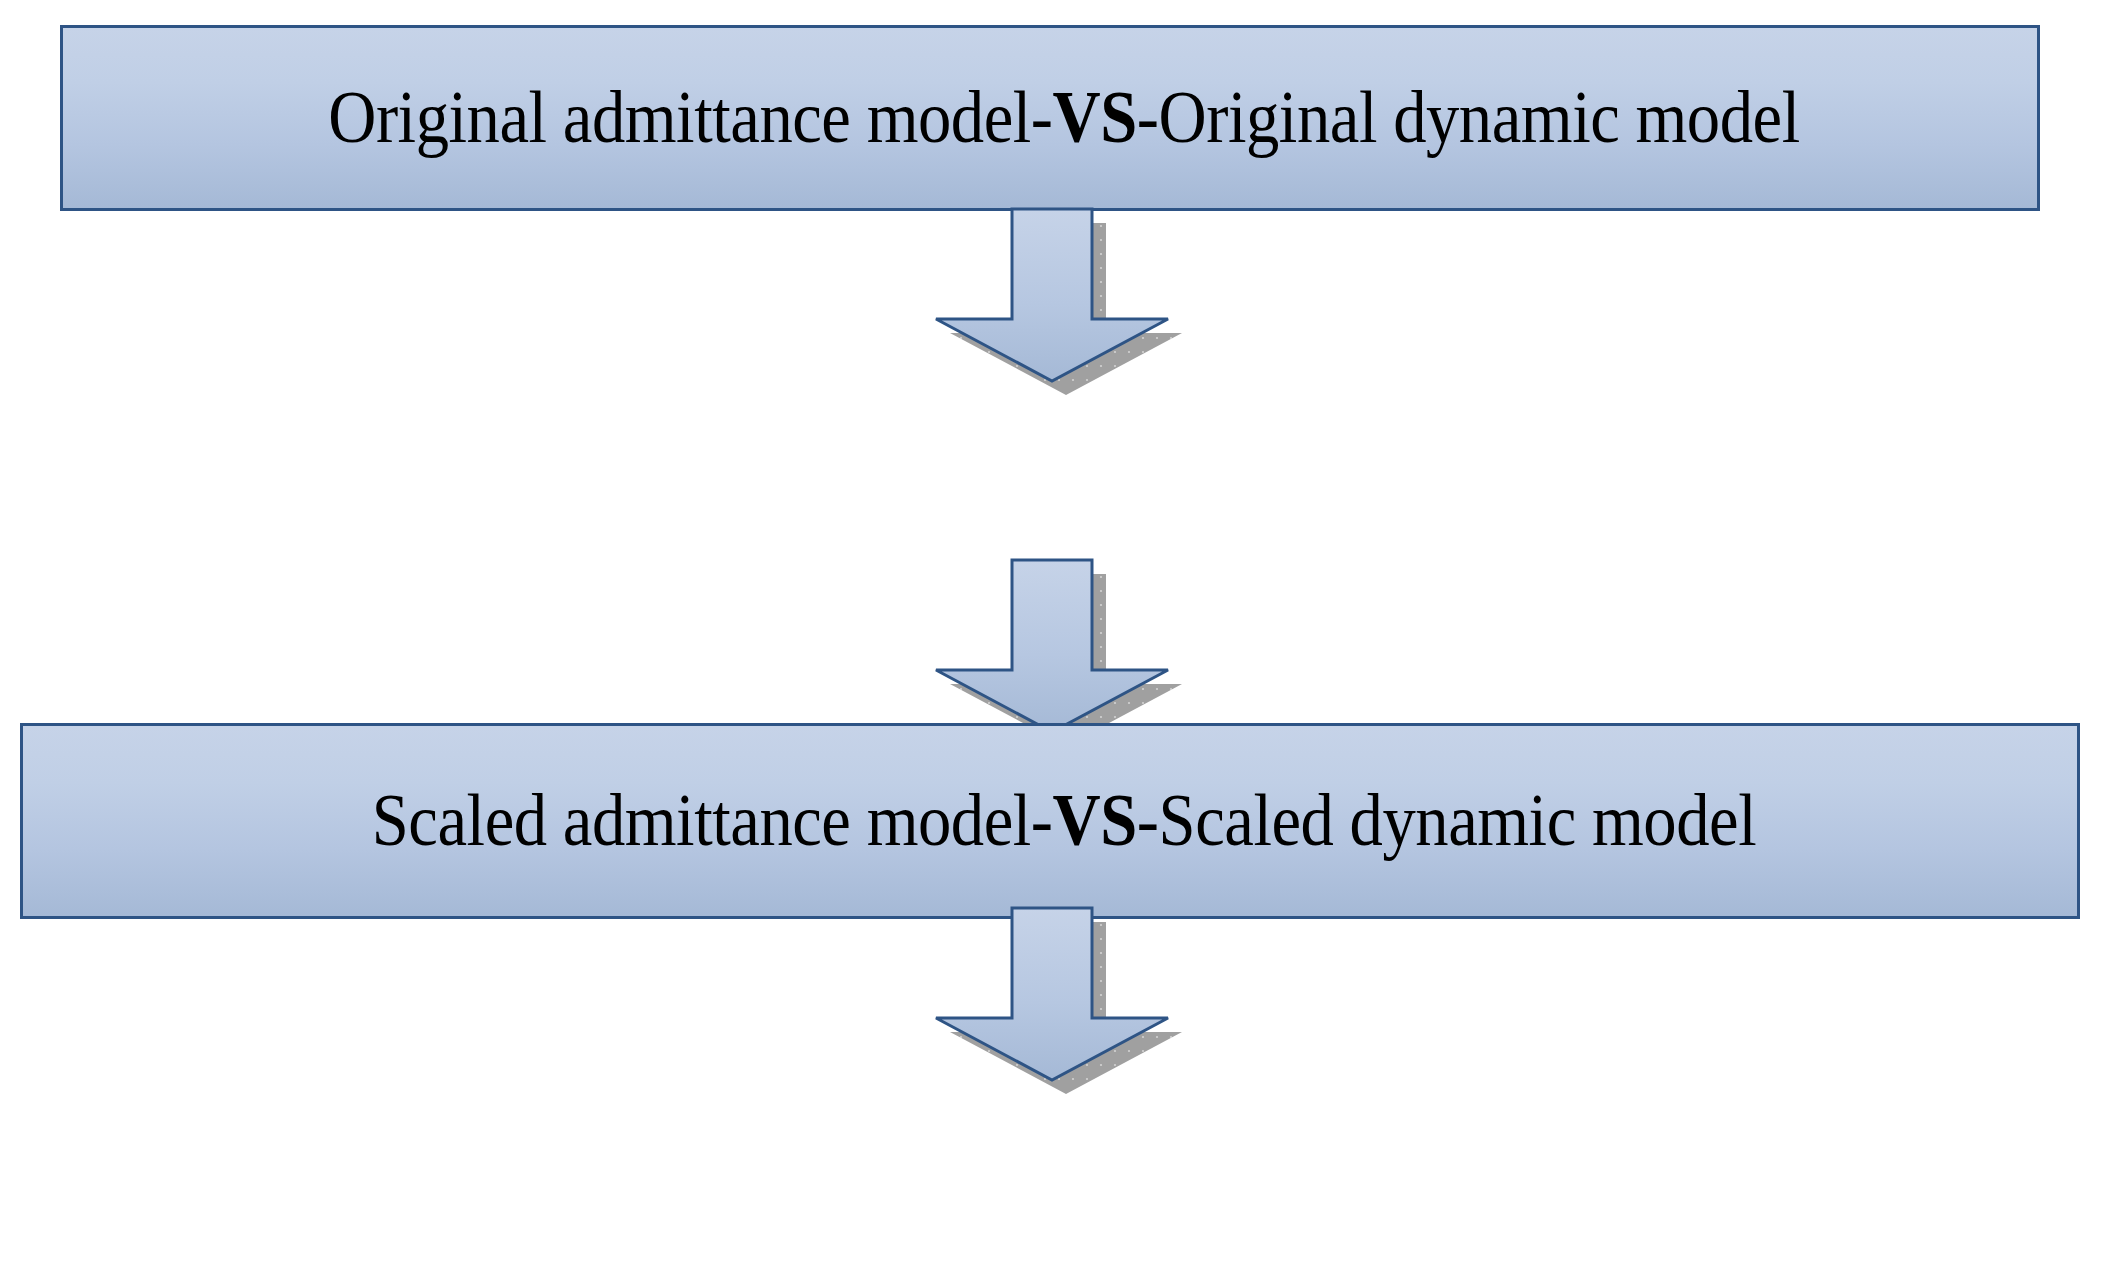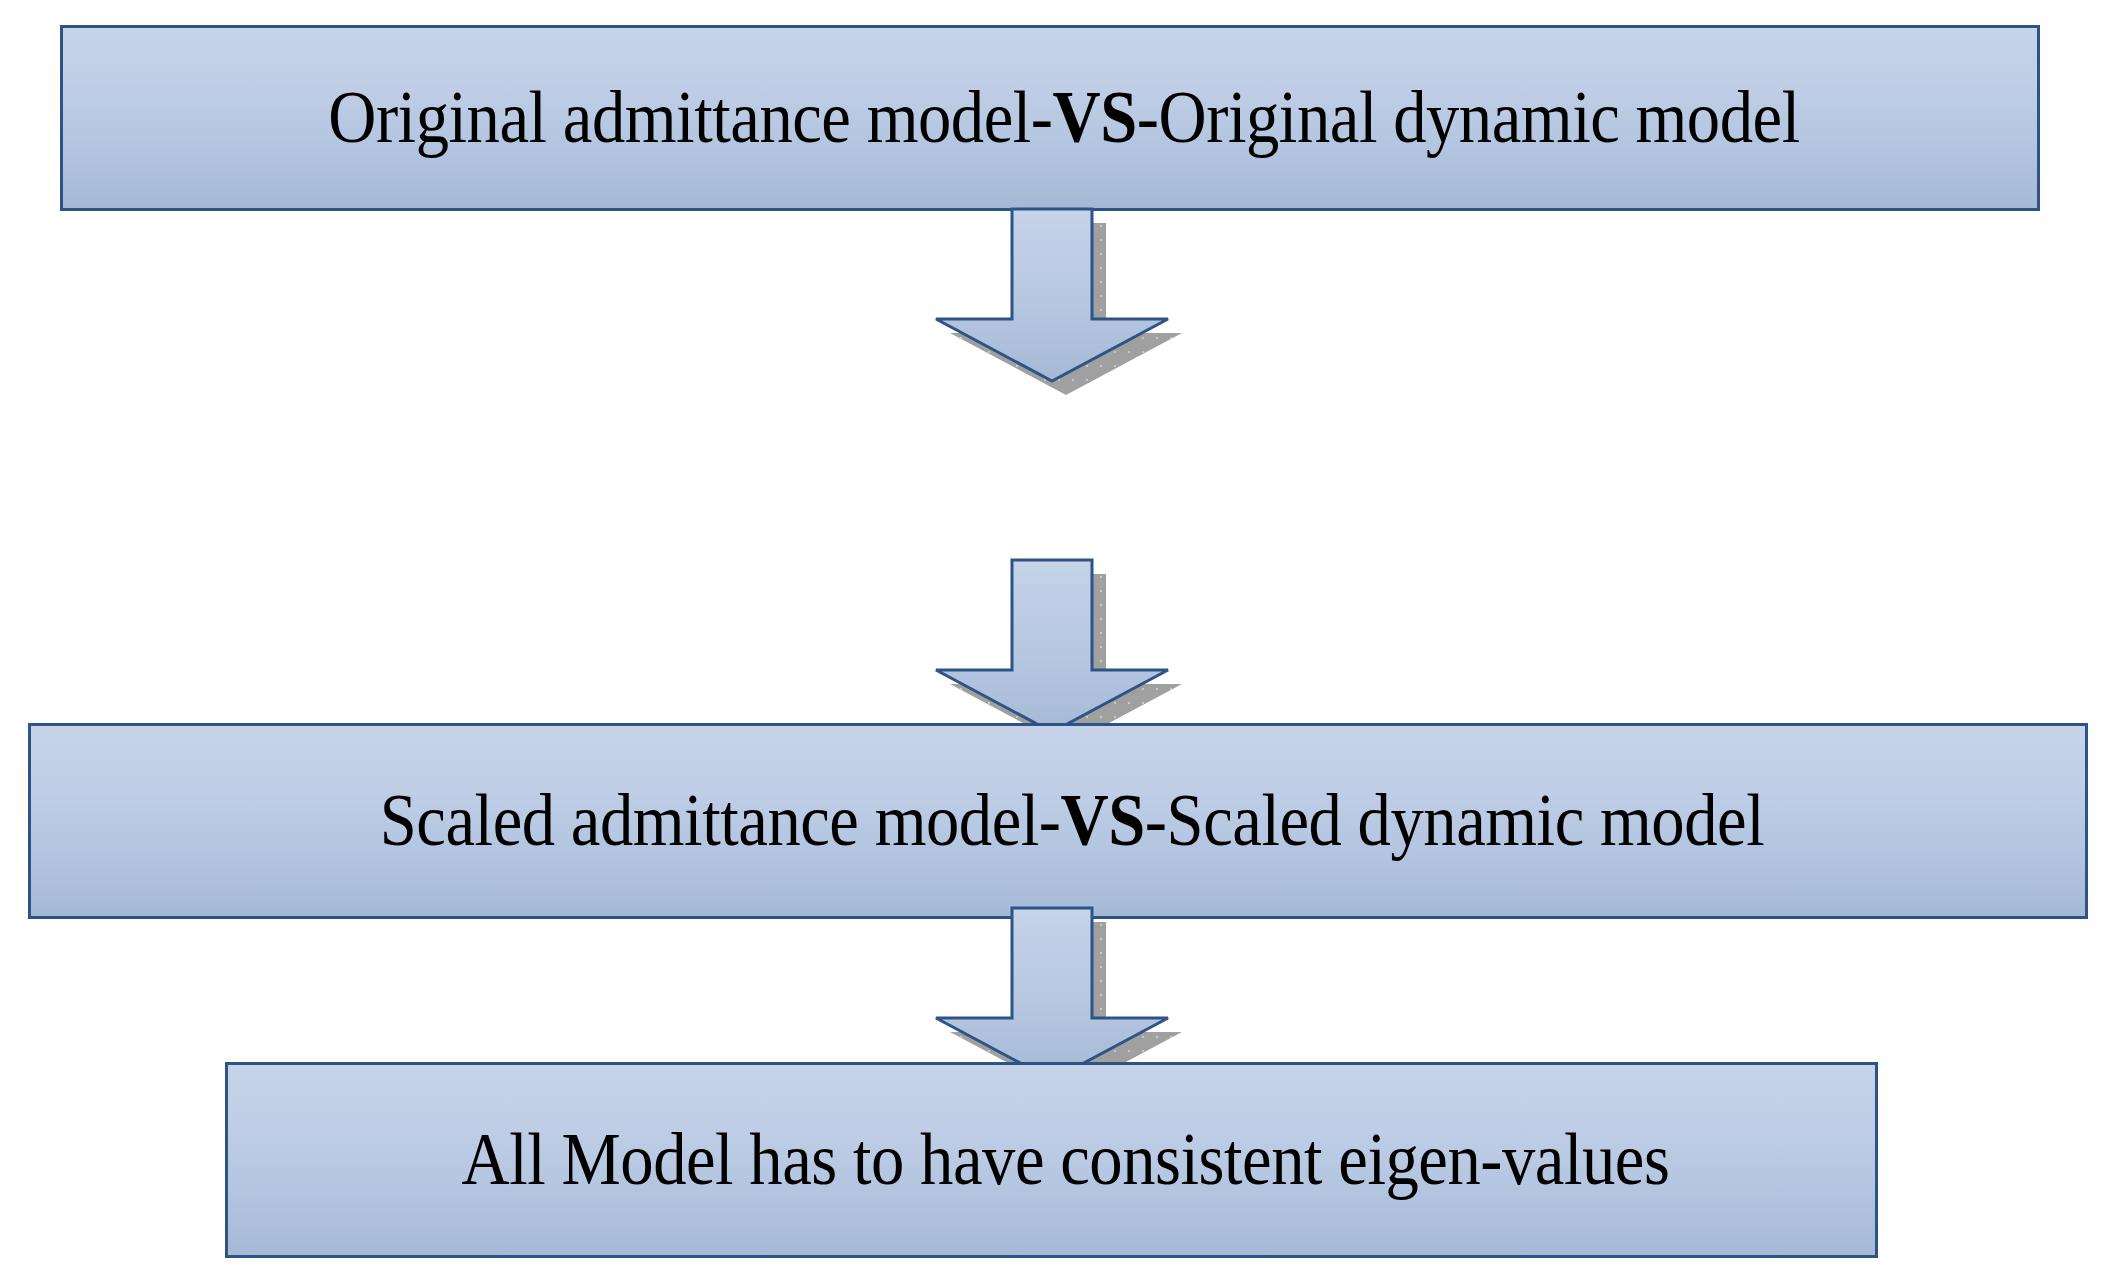--- a/index.html
+++ b/index.html
@@ -67,21 +67,21 @@
   .arrow {
     position: absolute;
   }
   .arrow svg {
     display: block;
     overflow: visible;
   }
 
   #node-1 { left: 60px;  top: 25px;   width: 1980px; height: 186px; }
   #node-2 { left: 20px;  top: 375px;  width: 2060px; height: 196px; }
-  #node-3 { left: 20px;  top: 723px;  width: 2060px; height: 196px; margin-left: 8px; }
+  #node-3 { left: 20px;  top: 723px;  width: 2060px; height: 196px; }
   #node-4 { left: 225px; top: 1062px; width: 1653px; height: 196px; }
 
   #arrow-1 { left: 930px; top: 209px; width: 244px; height: 172px; }
   #arrow-2 { left: 930px; top: 560px; width: 244px; height: 172px; }
   #arrow-3 { left: 930px; top: 908px; width: 244px; height: 172px; }
 </style>
 </head>
 <body>
 
 <div id="canvas">
@@ -142,17 +142,14 @@
         <pattern id="shadpat3" width="14" height="14" patternUnits="userSpaceOnUse">
           <rect width="14" height="14" fill="#a0a0a0"></rect>
           <circle cx="3" cy="3" r="1.1" fill="#d2d2d2"></circle>
         </pattern>
       </defs>
       <polygon points="82,0 162,0 162,110 238,110 122,172 6,110 82,110" transform="translate(14,14)" fill="url(#shadpat3)"></polygon>
       <polygon points="82,0 162,0 162,110 238,110 122,172 6,110 82,110" fill="url(#ag3)" stroke="#2e5485" stroke-width="3"></polygon>
     </svg>
   </div>
 
-  <div class="node" id="node-4">
-    <span class="node-label"><span>All Model has to have consistent eigen-values</span><b></b><span></span></span>
-  </div>
 
 </div>
 
 </body></html>

